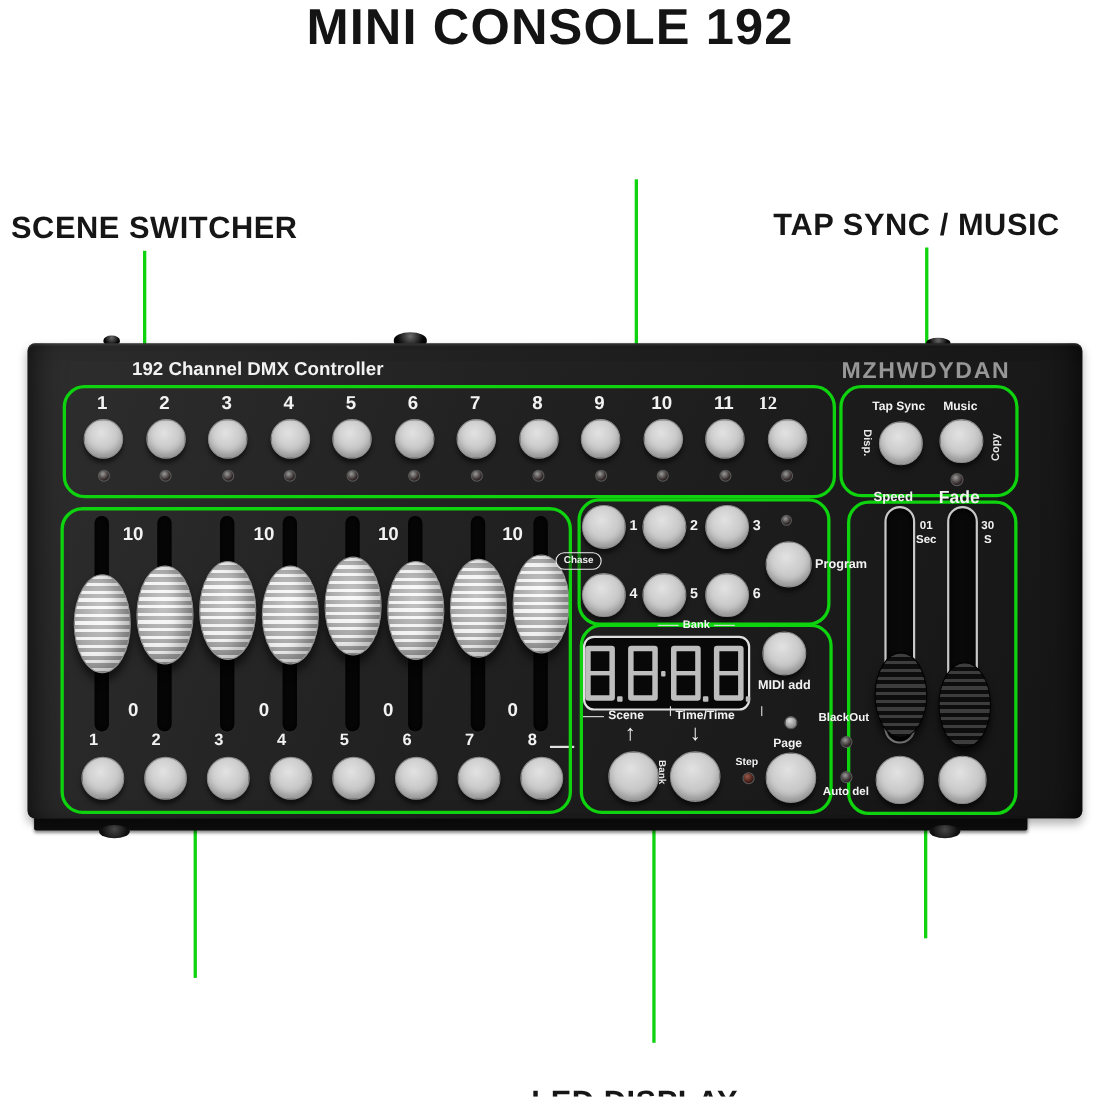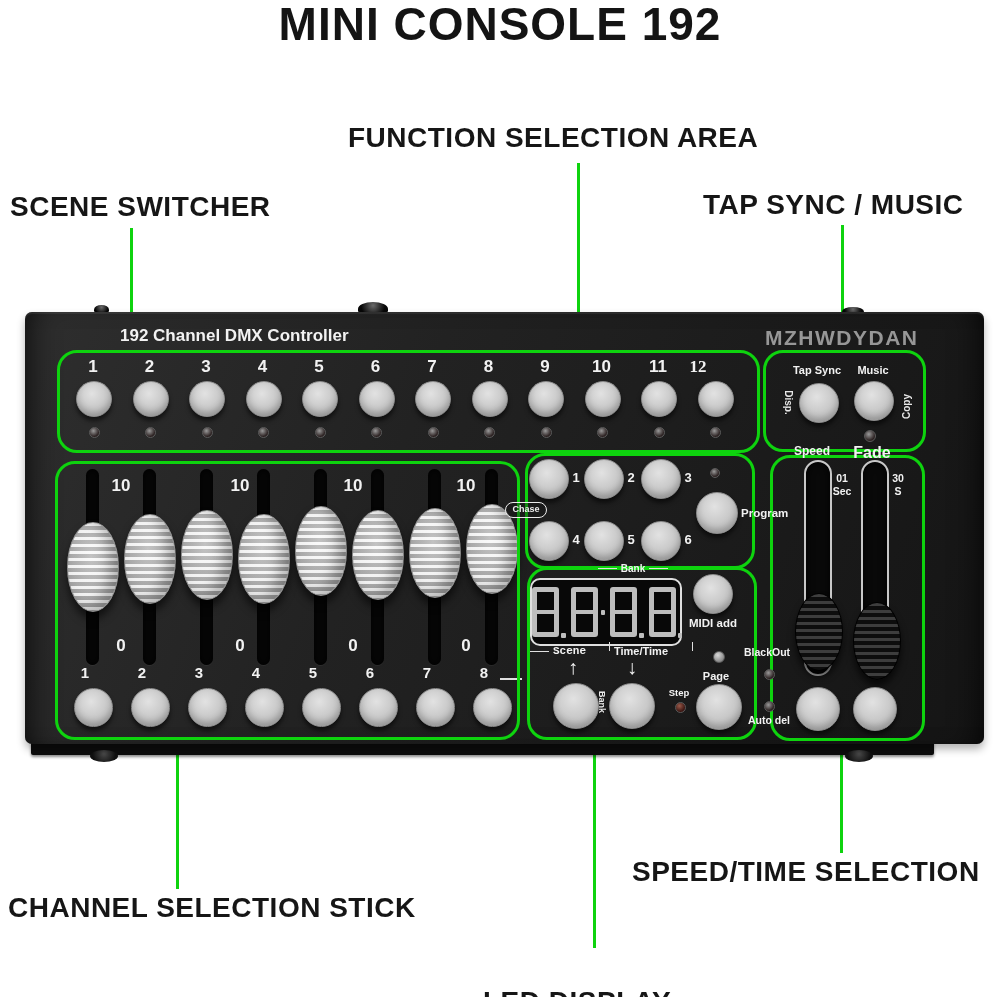--- a/index.html
+++ b/index.html
@@ -66,26 +66,23 @@
         font-size:9px;font-weight:700;text-align:center;line-height:13px;z-index:6;background:rgba(20,20,20,.4);}
   :root{--green:#0ed30e;}
 </style>
 </head>
 <body>
 
 <div class="page">
 
   <div class="title">MINI CONSOLE 192</div>
 
-  <div class="ann" style="left:348px;top:122px;">FUNCTION SELECTION AREA</div>
   <div class="ann" style="left:703px;top:189px;">TAP SYNC / MUSIC</div>
   <div class="ann" style="left:10px;top:191px;">SCENE SWITCHER</div>
-  <div class="ann" style="left:8px;top:892px;">CHANNEL SELECTION STICK</div>
   <div class="ann" style="left:483px;top:950px;margin-top:36px;">LED DISPLAY</div>
-  <div class="ann" style="left:632px;top:856px;">SPEED/TIME SELECTION</div>
 
   <div class="vline" style="left: 130px; top: 228px; height: 125px; background: rgb(14, 211, 14);"></div>
   <div class="vline" style="left: 577px; top: 163px; height: 292px; background: rgb(14, 211, 14);"></div>
   <div class="vline" style="left: 841px; top: 225px; height: 127px; background: rgb(14, 211, 14);"></div>
   <div class="vline" style="left: 176px; top: 733px; height: 156px; background: rgb(14, 211, 14);"></div>
   <div class="vline" style="left: 593px; top: 733px; height: 215px; background: rgb(14, 211, 14);"></div>
   <div class="vline" style="left: 840px; top: 735px; height: 118px; background: rgb(14, 211, 14);"></div>
 
   <div class="base"></div>
   <div class="foot" style="left:90px;top:750px;width:28px;"></div>
@@ -129,21 +126,21 @@
       <span class="seg"></span>
         <span class="segdot"></span>
       <span class="seg"></span>
         <span class="segdot mid"></span>
       <span class="seg"></span>
         <span class="segdot"></span>
       <span class="seg"></span>
         <span class="segdot"></span>
     </div>
     <div class="bline" style="left:505px;top:339px;width:19px;"></div>
-    <div class="slabel" style="left:528px;top:333px;font-size:11px;font-family:Liberation Mono, monospace;">Scene</div>
+    <div class="slabel" style="left:528px;top:333px;font-size:11px;">Scene</div>
     <div class="btick" style="left:584px;top:330px;height:9px;"></div>
     <div class="slabel" style="left:589px;top:333px;font-size:11px;">Time/Time</div>
     <div class="btick" style="left:667px;top:330px;height:9px;"></div>
 
     <div class="pbtn" style="left:668px;top:262px;width:38px;height:38px;"></div>
     <div class="slabel" style="left:662px;top:305px;width:52px;font-size:11.5px;">MIDI add</div>
     <div class="led lit" style="left:688px;top:339px;width:10px;height:10px;"></div>
     <div class="slabel" style="left:671px;top:358px;width:40px;font-size:11px;text-align:center;">Page</div>
     <div class="pbtn" style="left:671px;top:372px;width:44px;height:44px;"></div>
 

